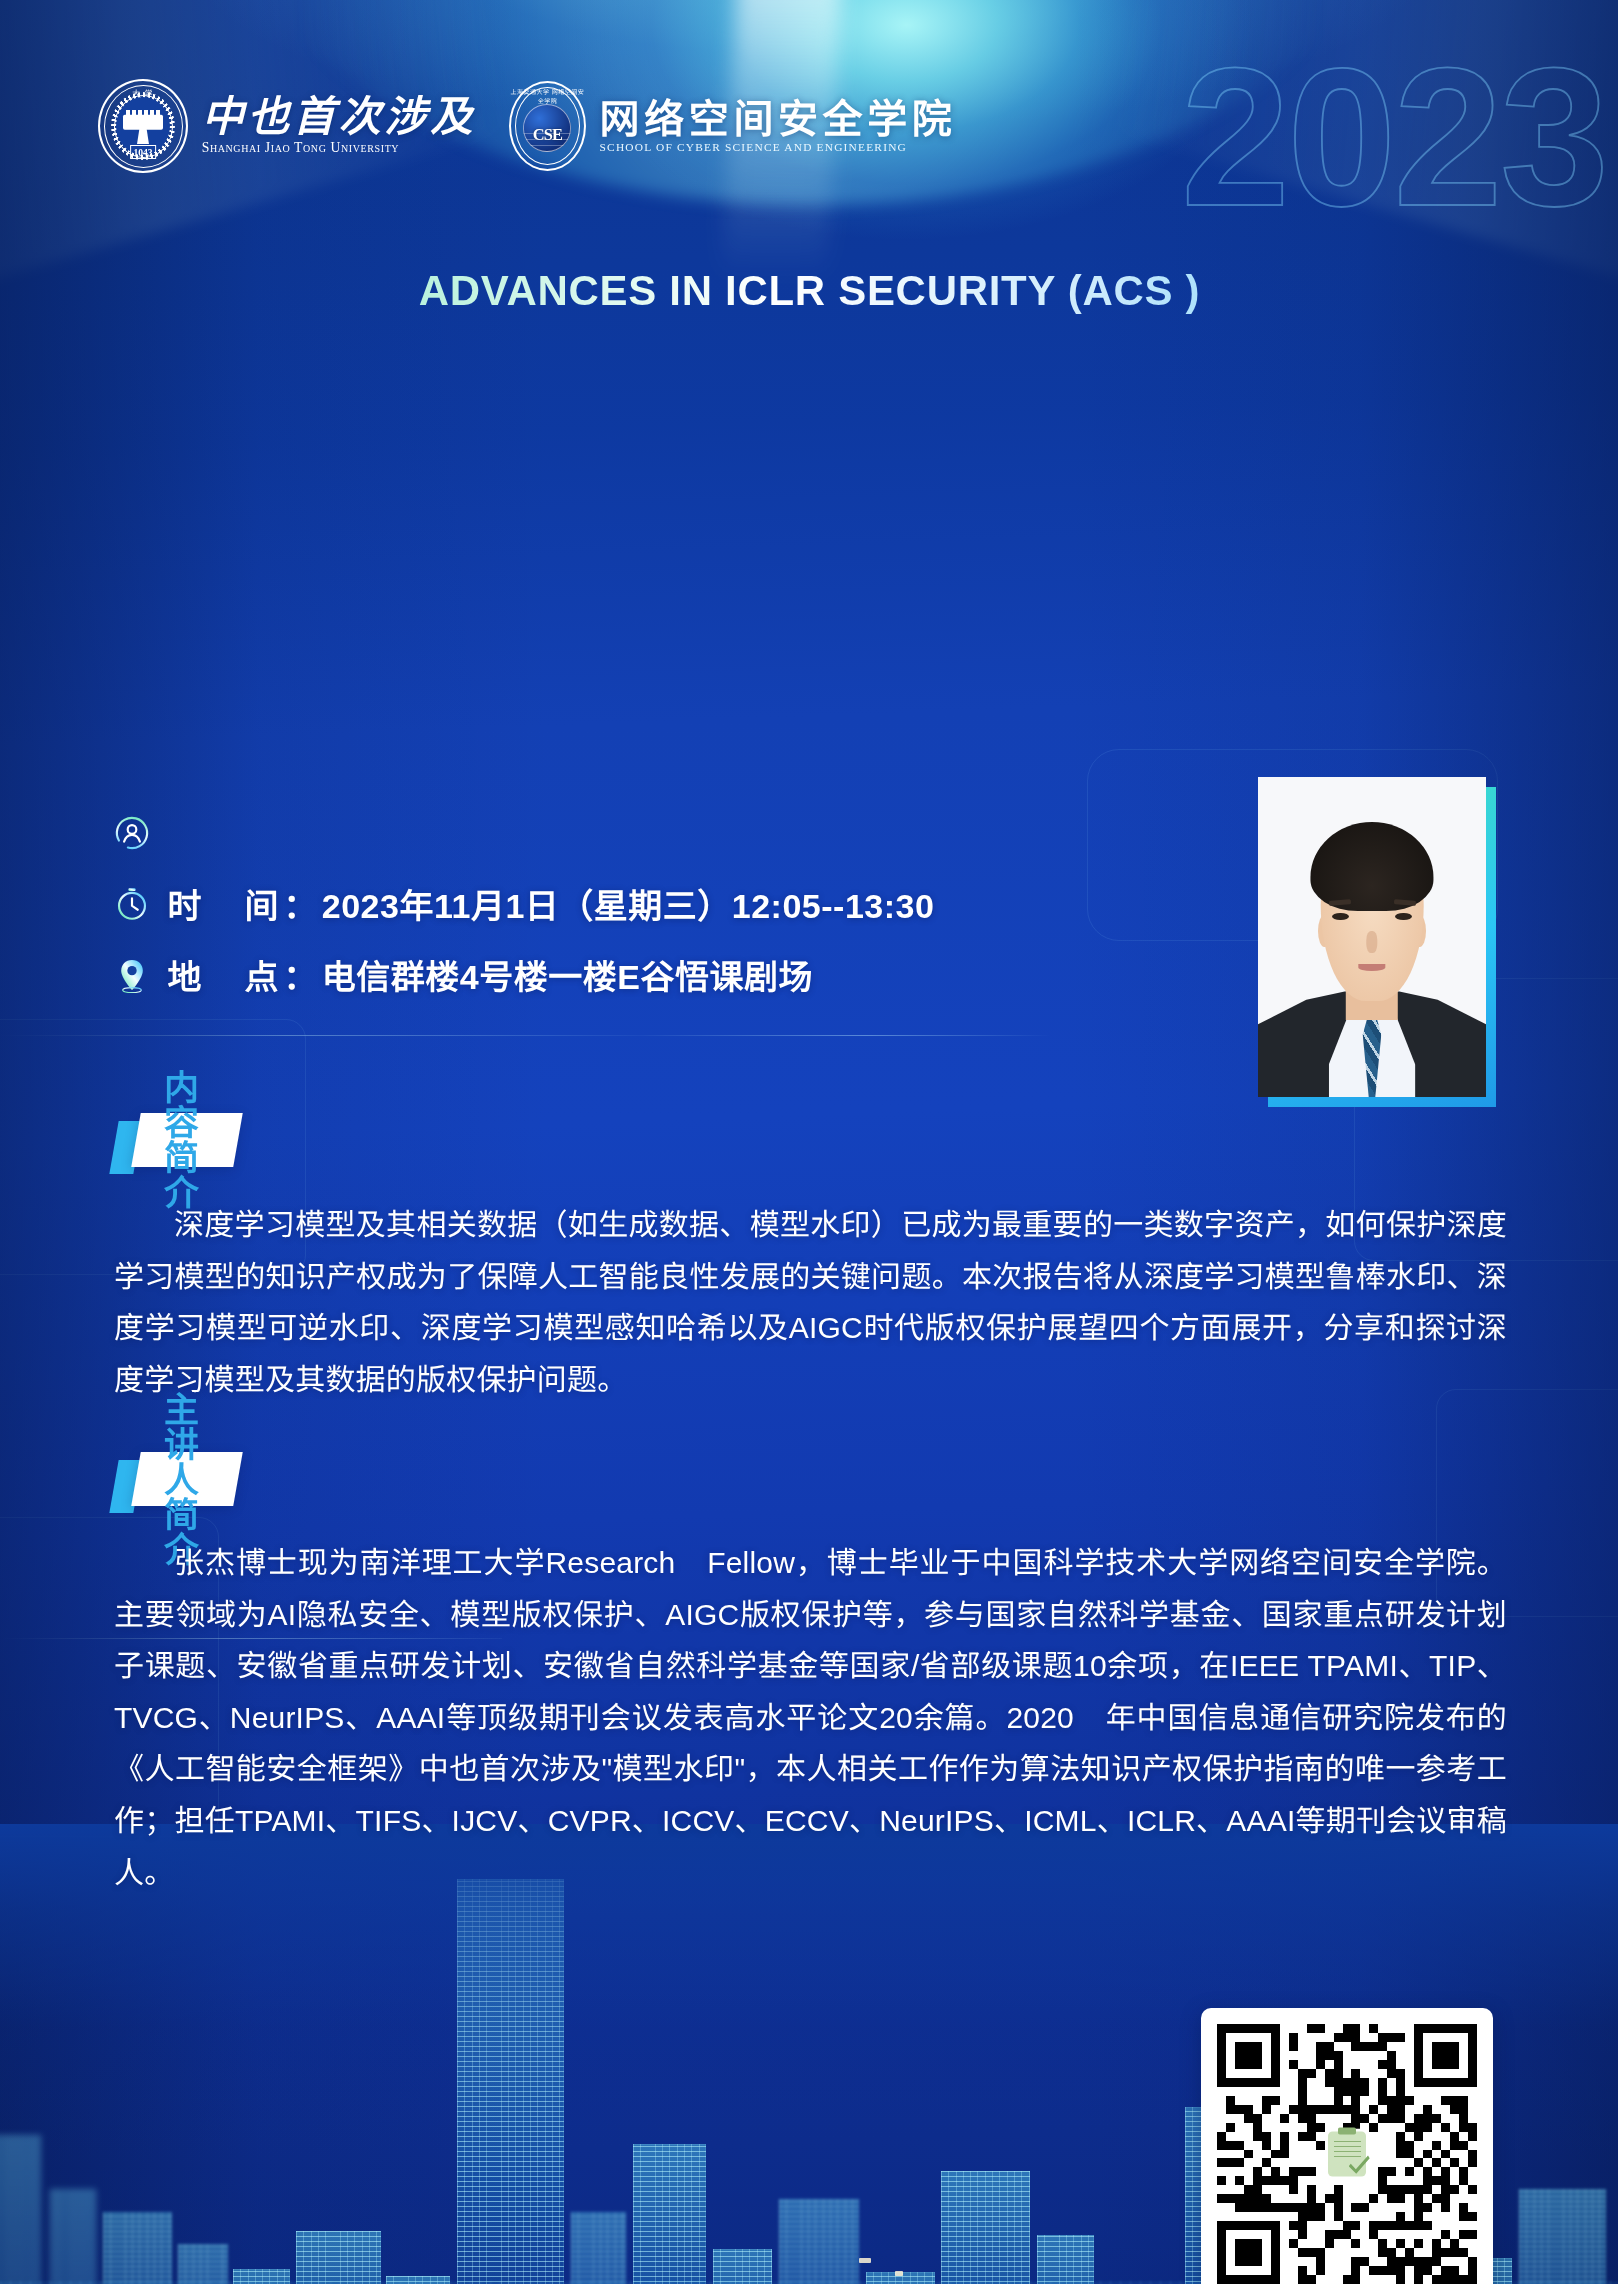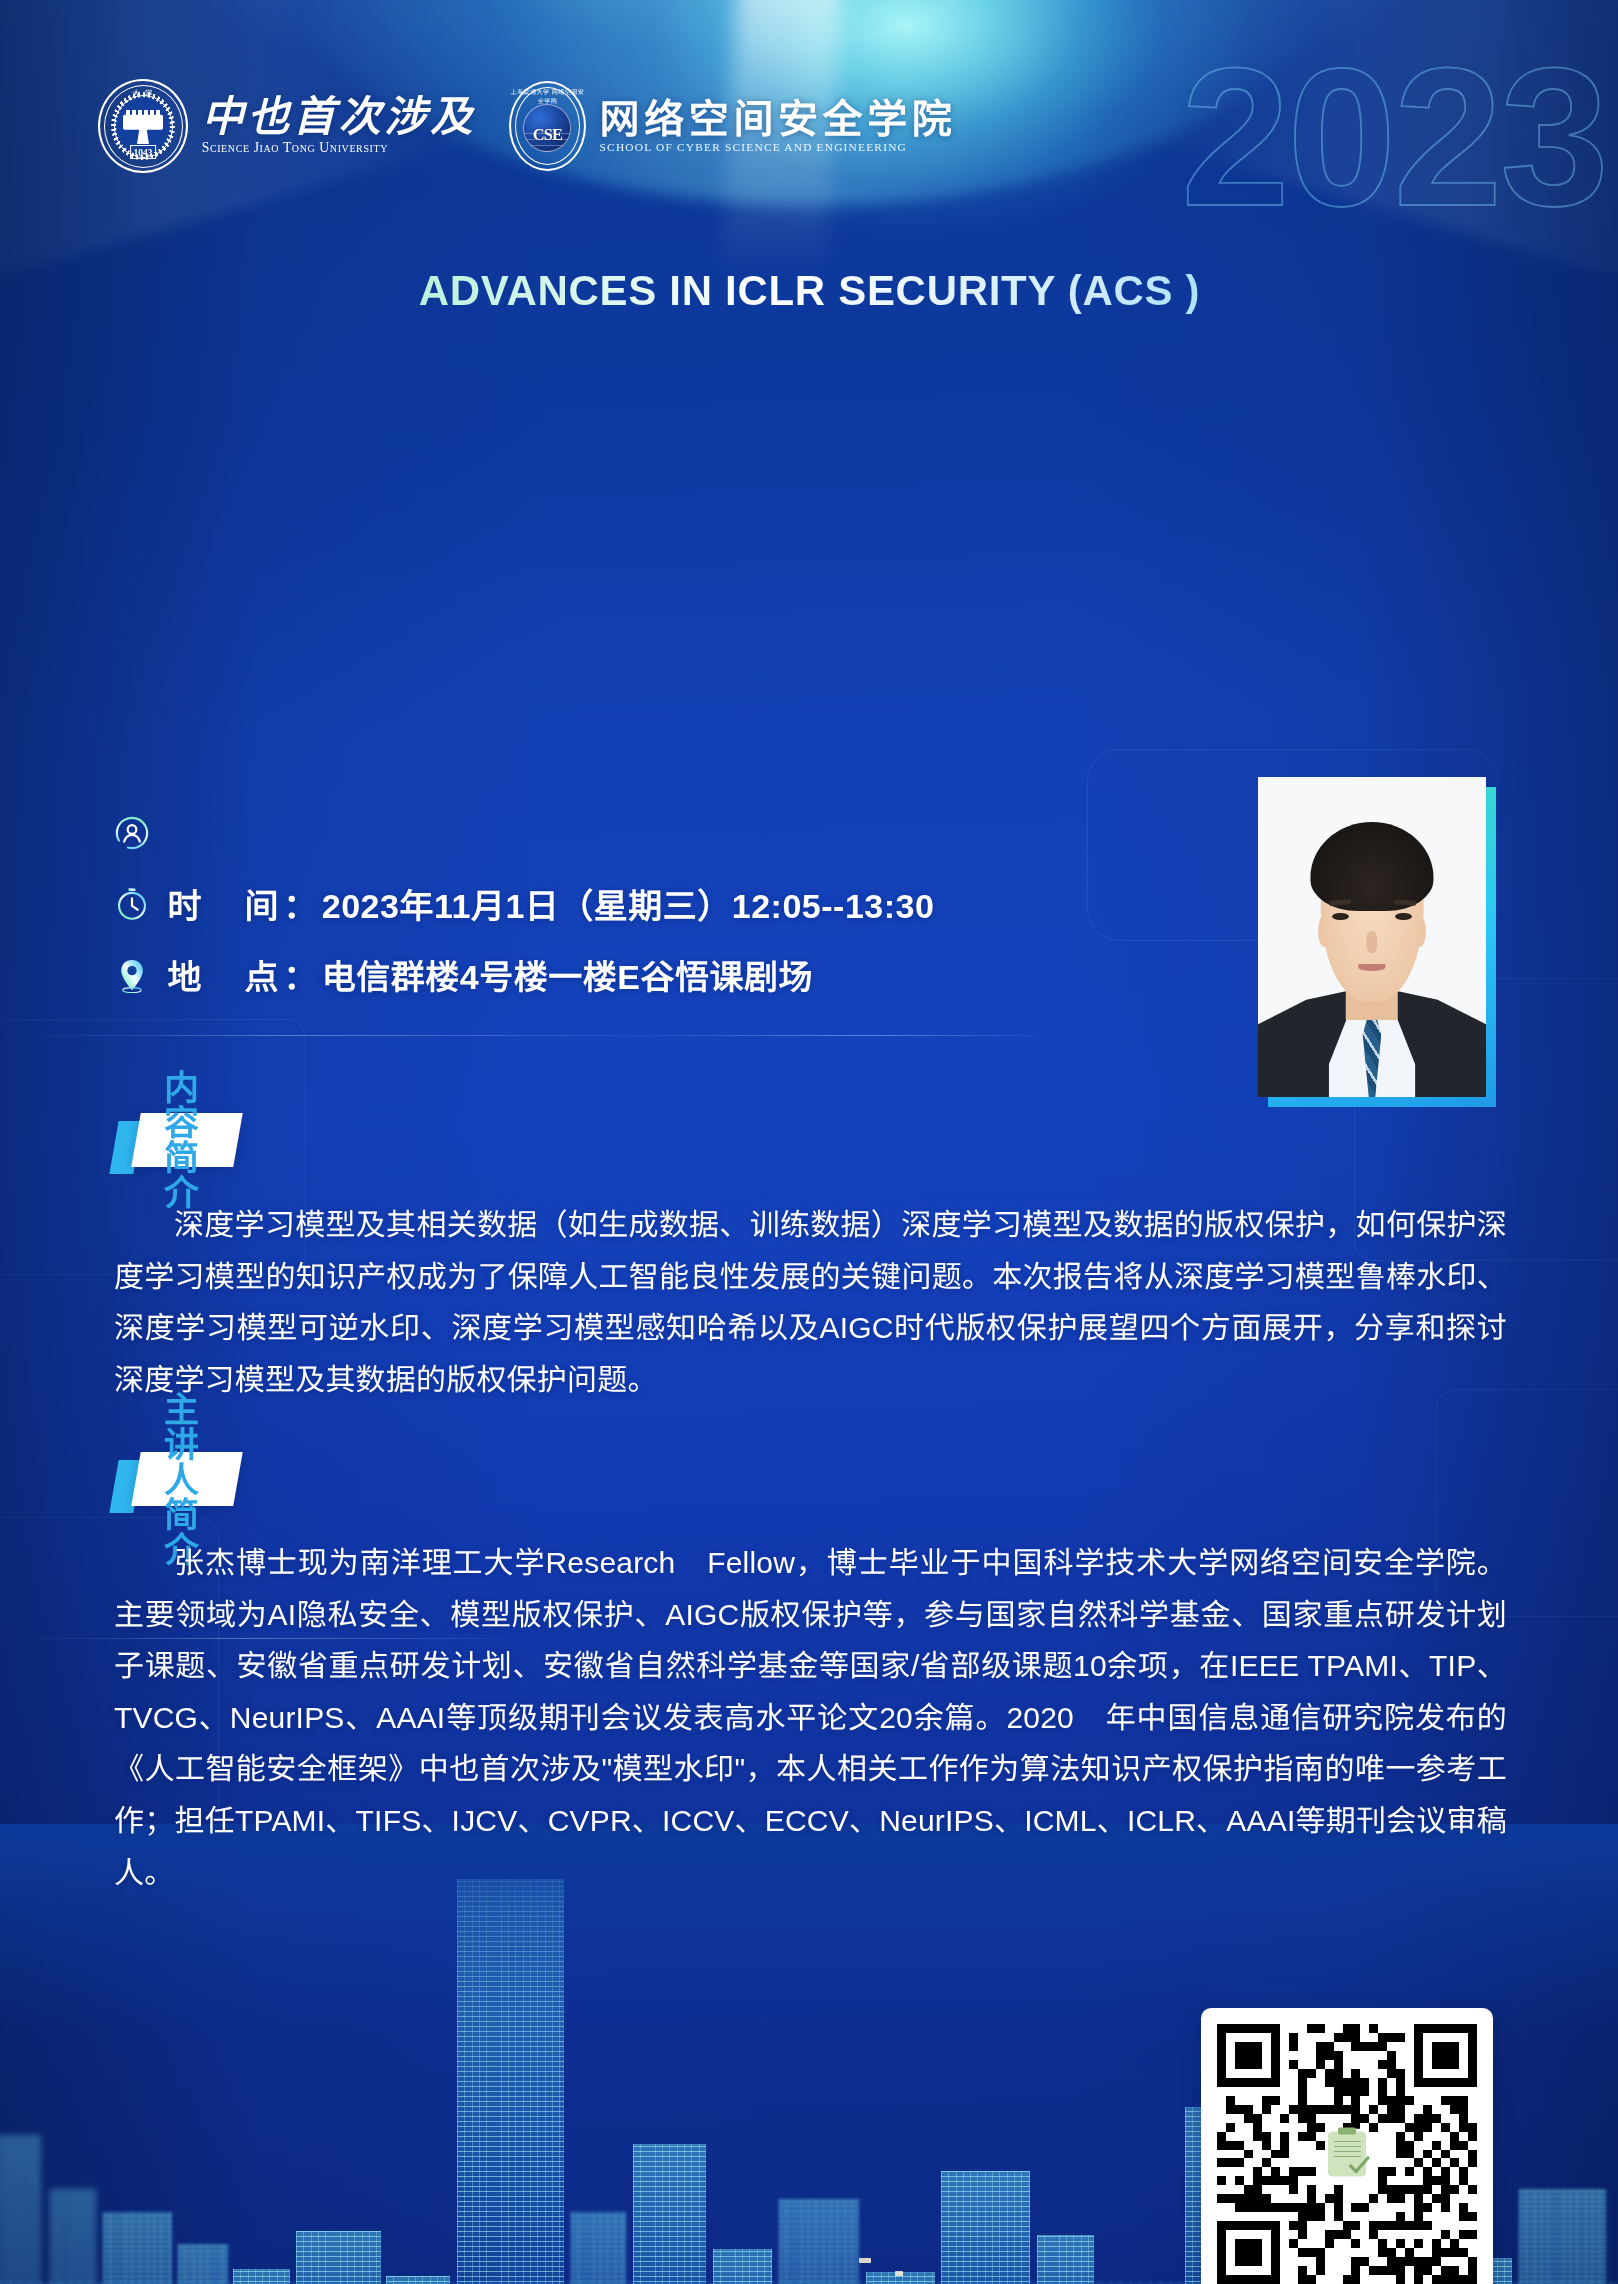--- a/index.html
+++ b/index.html
@@ -442,21 +442,21 @@
         <div class="ring-i"></div>
         <div class="core"></div>
         <div class="books"></div>
         <div class="anvil"></div>
         <div class="stem"></div>
         <div class="arc-top">大 学</div>
         <div class="yearbox">1043</div>
       </div>
       <div class="logo-words">
         <div class="cn-univ">中也首次涉及</div>
-        <div class="en-univ">Science Jiao Tong University</div>
+        <div class="en-univ">Shanghai Jiao Tong University</div>
       </div>
     </div>
 
     <div class="logo-block">
       <div class="seal-cse">
         <div class="ov-o"></div>
         <div class="ov-i"></div>
         <div class="globe"></div>
         <div class="cse-txt">CSE</div>
         <div class="cse-cn">上海交通大学 网络空间安全学院</div>
@@ -557,21 +557,21 @@
   </div>
 
   <div class="sec" style="left:114px; top:1105px;">
     <div class="badge-wrap">
       <div class="badge-bar"></div>
       <div class="badge-body">
         <span class="badge-text">内容简介</span>
       </div>
     </div>
   </div>
-  <div class="para" style="top:1199px;">深度学习模型及其相关数据（如生成数据、训练数据）深度学习模型及数据的版权保护，如何保护深度学习模型的知识产权成为了保障人工智能良性发展的关键问题。本次报告将从深度学习模型鲁棒水印、深度学习模型可逆水印、深度学习模型感知哈希以及AIGC时代版权保护展望四个方面展开，分享和探讨深度学习模型及其数据的版权保护问题。</div>
+  <div class="para" style="top:1199px;">深度学习模型及其相关数据（如生成数据、模型水印）已成为最重要的一类数字资产，如何保护深度学习模型的知识产权成为了保障人工智能良性发展的关键问题。本次报告将从深度学习模型鲁棒水印、深度学习模型可逆水印、深度学习模型感知哈希以及AIGC时代版权保护展望四个方面展开，分享和探讨深度学习模型及其数据的版权保护问题。</div>
 
   <div class="sec" style="left:114px; top:1444px;">
     <div class="badge-wrap">
       <div class="badge-bar"></div>
       <div class="badge-body">
         <span class="badge-text">主讲人简介</span>
       </div>
     </div>
   </div>
   <div class="para" style="top:1537px;">张杰博士现为南洋理工大学Research　Fellow，博士毕业于中国科学技术大学网络空间安全学院。主要领域为AI隐私安全、模型版权保护、AIGC版权保护等，参与国家自然科学基金、国家重点研发计划子课题、安徽省重点研发计划、安徽省自然科学基金等国家/省部级课题10余项，在IEEE TPAMI、TIP、TVCG、NeurIPS、AAAI等顶级期刊会议发表高水平论文20余篇。2020　年中国信息通信研究院发布的《人工智能安全框架》中也首次涉及"模型水印"，本人相关工作作为算法知识产权保护指南的唯一参考工作；担任TPAMI、TIFS、IJCV、CVPR、ICCV、ECCV、NeurIPS、ICML、ICLR、AAAI等期刊会议审稿人。</div>

